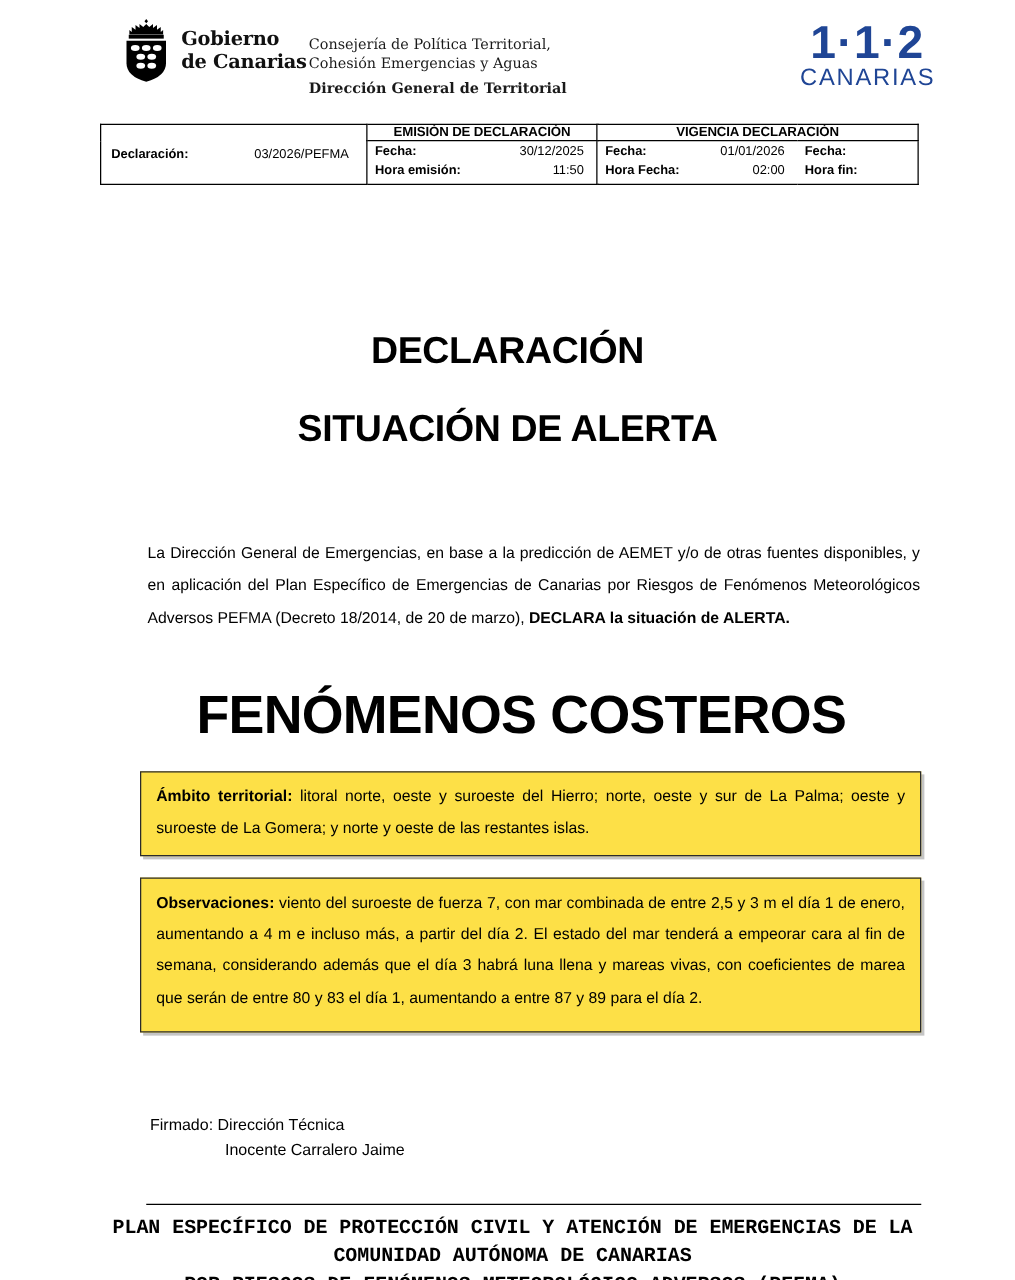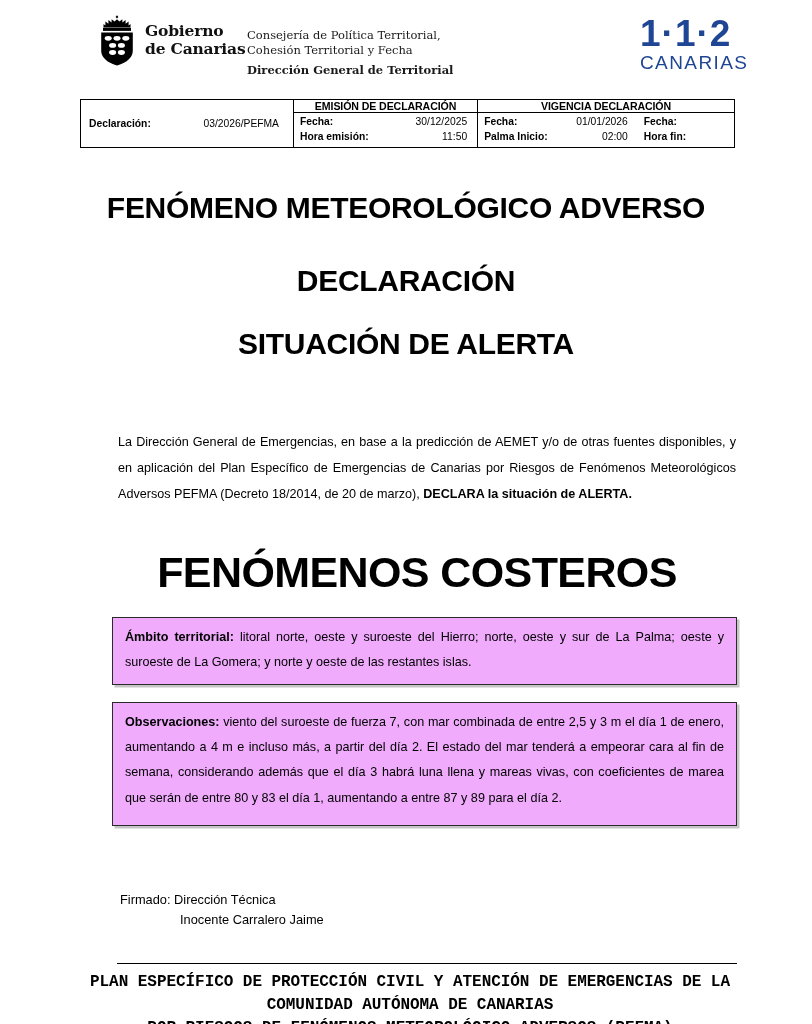--- a/index.html
+++ b/index.html
@@ -67,21 +67,21 @@
     top: 63px;
     font-family: "DejaVu Serif", serif;
     font-size: 11.5px;
     font-weight: bold;
     color: #1a1a1a;
   }
   .logo112 {
     position: absolute;
     left: 640px;
     top: 16px;
-    text-align: left;
+    text-align: center;
     width: 108px;
   }
   .logo112 .digits {
     font-family: "Liberation Sans", sans-serif;
     font-weight: bold;
     font-size: 37px;
     letter-spacing: 1px;
     line-height: 0.98;
   }
   .logo112 .canarias {
@@ -173,21 +173,21 @@
     width: 618px;
     font-size: 12.6px;
     line-height: 2.05;
     text-align: justify;
   }
   .body-par b { font-weight: bold; }
 
   
   .box {
     position: absolute;
-    background: #f0abfc;
+    background: #fde047;
     border: 1.3px solid #2b2b2b;
     box-shadow: 2.5px 2.5px 0 rgba(150,150,150,0.55);
     font-size: 12.6px;
     line-height: 2.0;
     text-align: justify;
   }
   .box .inner {
     padding: 7px 12px 9px 12px;
   }
   .box b { font-weight: bold; }
@@ -267,21 +267,21 @@
         </g>
       </svg>
       <div class="gob-text">
         <div>Gobierno</div>
         <div>de Canarias</div>
       </div>
     </div>
 
     <div class="consejeria">
       <div>Consejería de Política Territorial,</div>
-      <div>Cohesión Territorial y Fecha</div>
+      <div>Cohesión Emergencias y Aguas</div>
     </div>
 
     <div class="direccion-gral">Dirección General de Territorial</div>
 
     <div class="logo112">
       <div class="digits" style="color: rgb(31, 69, 149);">1·1·2</div>
       <div class="canarias" style="color: rgb(31, 69, 149);">CANARIAS</div>
     </div>
   </div>
 
@@ -310,42 +310,41 @@
           </div>
         </div>
       </td>
       <td colspan="2" class="nb-r" style="width:150px;">
         <div class="cell-inner">
           <div class="kv">
             <span class="k">Fecha:</span>
             <span class="v">01/01/2026</span>
           </div>
           <div class="kv">
-            <span class="k">Palma Inicio:</span>
+            <span class="k">Hora Fecha:</span>
             <span class="v">02:00</span>
           </div>
         </div>
       </td>
       <td colspan="2" class="nb-l">
         <div class="cell-inner">
           <div class="kv">
             <span class="k">Fecha:</span>
             <span class="v"></span>
           </div>
           <div class="kv">
             <span class="k">Hora fin:</span>
             <span class="v"></span>
           </div>
         </div>
       </td>
     </tr>
   </tbody>
     </table>
 
-  <div class="title-main" id="t1">FENÓMENO METEOROLÓGICO ADVERSO</div>
   <div class="title-main" id="t2">DECLARACIÓN</div>
   <div class="title-main" id="t3">SITUACIÓN DE ALERTA</div>
 
   <div class="body-par"><span>La Dirección General de Emergencias, en base a la predicción de AEMET y/o de otras fuentes disponibles, y en aplicación del Plan Específico de Emergencias de Canarias por Riesgos de Fenómenos Meteorológicos Adversos PEFMA (Decreto 18/2014, de 20 de marzo), </span><b>DECLARA la situación de ALERTA.</b></div>
 
   <div class="big-phenom">FENÓMENOS COSTEROS</div>
 
   <div class="box" id="box-ambito">
     <div class="inner">
       <b>Ámbito territorial:</b><span> litoral norte, oeste y suroeste del Hierro; norte, oeste y sur de La Palma; oeste y suroeste de La Gomera; y norte y oeste de las restantes islas.</span>

